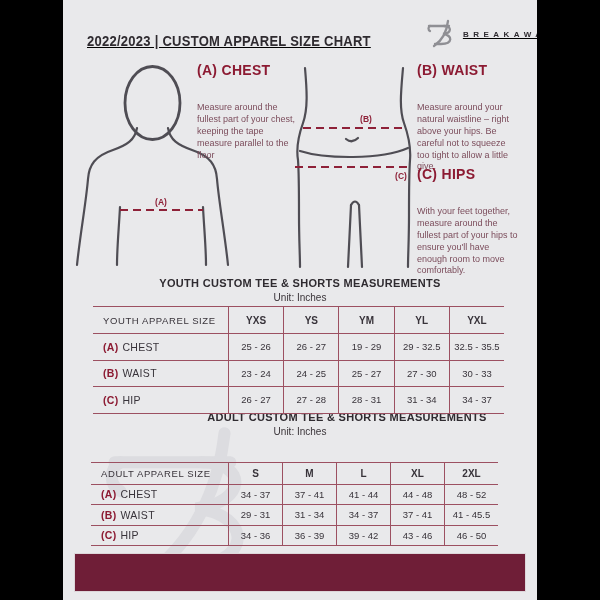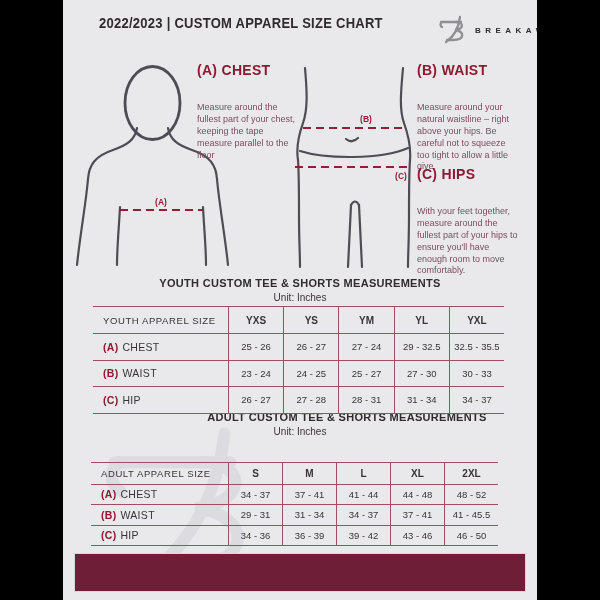--- a/index.html
+++ b/index.html
@@ -8,22 +8,22 @@
     position:relative; width:600px; height:600px; overflow:hidden;
     background: var(--letterbox, #000);
     font-family:"Liberation Sans","DejaVu Sans",sans-serif;
   }
   .content {
     position:absolute; left:63px; top:0; width:474px; height:600px;
     background: var(--background, #e9e9eb); overflow:hidden;
   }
 
   
-  .header { position:absolute; left:36px; right:24px; top:14px; height:36px;
-            display:flex; justify-content:space-between; align-items:flex-start; }
+  .header { position:absolute; left:24px; right:24px; top:14px; height:36px;
+            display:flex; justify-content:space-between; align-items:flex-end;text-decoration:underline; }
   .hdr-title { display:inline-block; transform:scaleX(.84); transform-origin:left center;
                font-weight:bold; font-size:15.5px; letter-spacing:.3px; white-space:nowrap;
                color: var(--text-dark, #2f2b30); }
   .brand { display:flex; align-items:center; gap:6px; }
   .brand-text { font-weight:bold; font-size:8px; letter-spacing:4.5px; color:var(--text-dark,#2f2b30); }
   .logo-svg { width:32px; height:32px; }
   .logo-svg path { fill:none; stroke:var(--logo-gray,#8f8f94); stroke-width:2.3; stroke-linecap:round; }
 
   
   .figures { position:absolute; left:0; top:55px; width:474px; height:215px; z-index:1; }
@@ -150,21 +150,21 @@
         <div class="cell">YL</div>
         <div class="cell">YXL</div>
       </div>
       <div class="trow">
         <div class="cell label-cell rowlabel">
             <span class="pfx">(A)</span>
             <span>CHEST</span>
           </div>
         <div class="cell">25 - 26</div>
         <div class="cell">26 - 27</div>
-        <div class="cell">27 - 24</div>
+        <div class="cell">19 - 29</div>
         <div class="cell">29 - 32.5</div>
         <div class="cell">32.5 - 35.5</div>
       </div>
       <div class="trow">
         <div class="cell label-cell rowlabel">
             <span class="pfx">(B)</span>
             <span>WAIST</span>
           </div>
         <div class="cell">23 - 24</div>
         <div class="cell">24 - 25</div>

